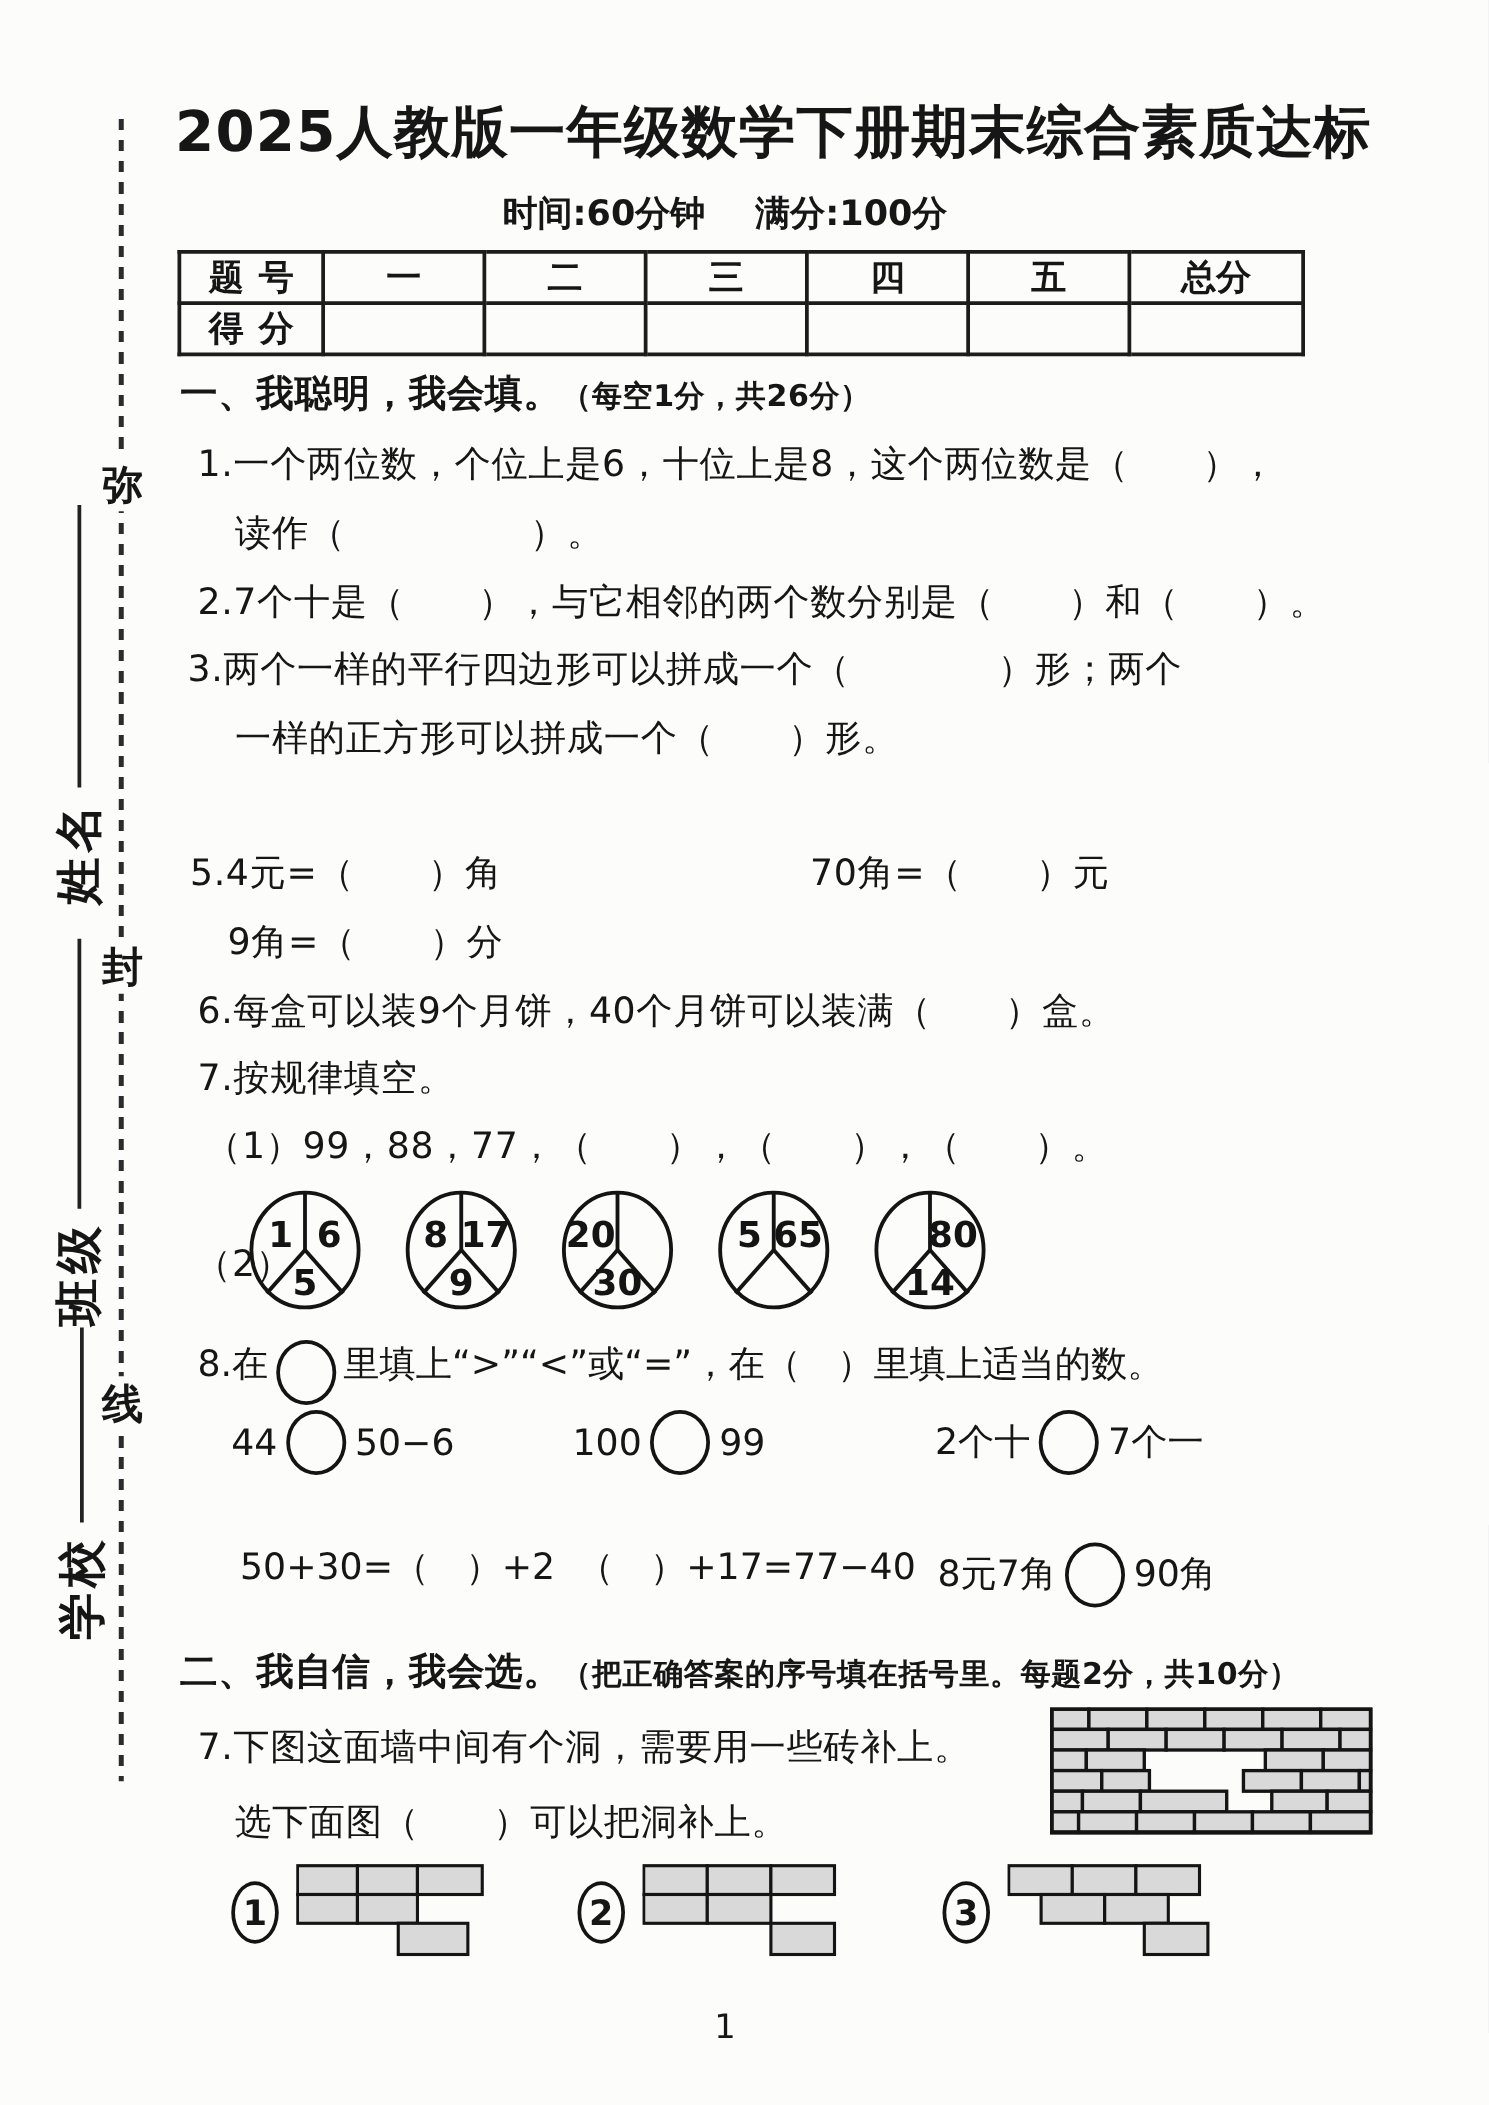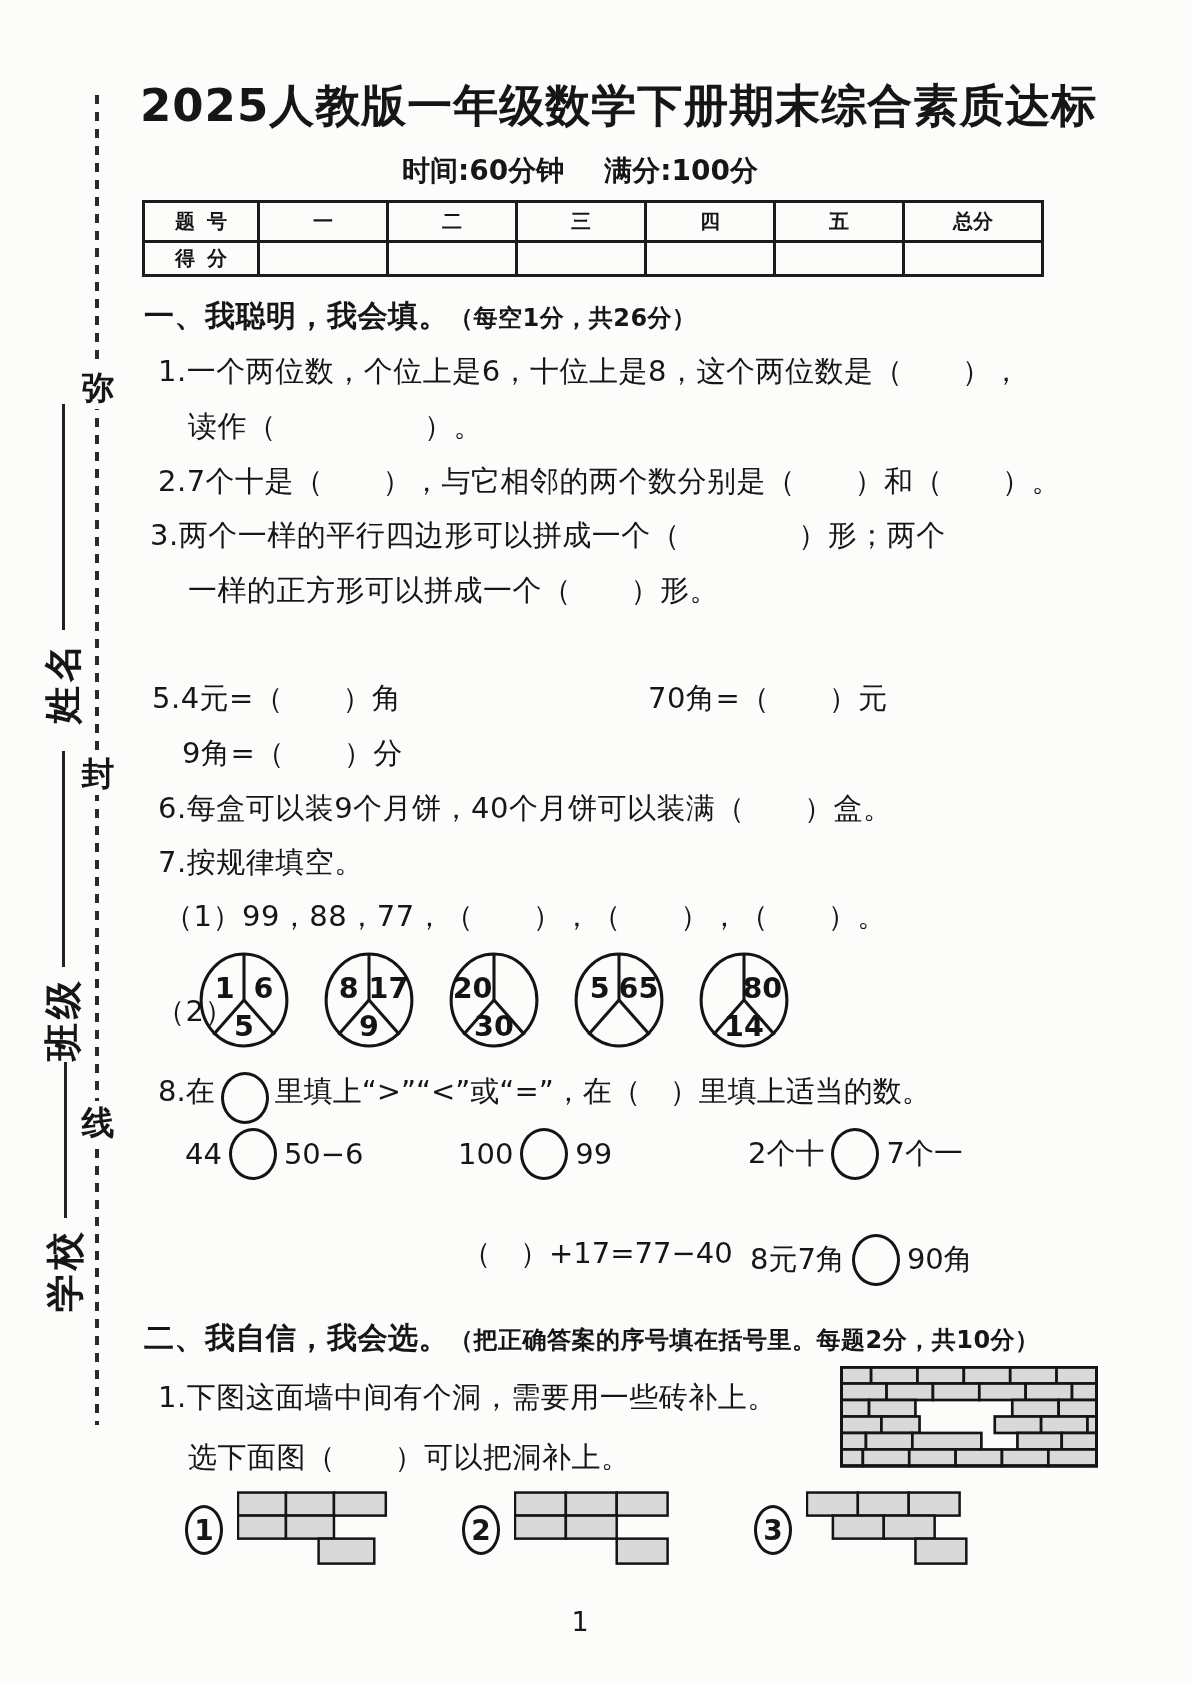--- a/index.html
+++ b/index.html
@@ -31,21 +31,21 @@
   }
   .exam-meta{position:absolute;top:152px;left:0;width:880px;text-align:center;font-size:28px;font-weight:600;}
   .exam-meta .meta-time{margin-right:40px;}
   
   table.score-table{
     position:absolute;top:200px;left:2px;width:878px;
     border-collapse:collapse;table-layout:fixed;
   }
   table.score-table td{
     border:3px solid #1c1c1c;text-align:center;vertical-align:middle;
-    font-size:20px;font-weight:700;padding:0;
+    font-size:28px;font-weight:700;padding:0;
   }
   table.score-table tr.hdr td{height:37px;}
   table.score-table tr.scr td{height:31px;}
   td.spread{letter-spacing:12px;text-indent:12px;}
   
   .line{position:absolute;font-size:29px;white-space:nowrap;letter-spacing:.5px;line-height:1.35;}
   .sec-main{font-size:30px;font-weight:700;}
   .sec-note{font-size:24px;font-weight:700;}
   
   .split-circle{position:absolute;top:0;}
@@ -208,35 +208,38 @@
         <span>99</span>
       </div>
       <div class="grp" style="left:608px;">
         <span>2个十</span>
         <span class="cmp-circle"></span>
         <span>7个一</span>
       </div>
     </div>
 
     <div style="position:absolute;top:1234px;left:0;width:900px;height:56px;">
+      <div class="grp" style="left:52px;">
+        <span>50+30=（　）+2</span>
+      </div>
       <div class="grp" style="left:322px;">
         <span>（　）+17=77−40</span>
       </div>
       <div class="grp" style="left:610px;">
         <span>8元7角</span>
         <span class="cmp-circle"></span>
         <span>90角</span>
       </div>
     </div>
 
     <div class="line" style="top:1318px;left:4px;">
       <span class="sec-main">二、我自信，我会选。</span><span class="sec-note">（把正确答案的序号填在括号里。每题2分，共10分）</span>
     </div>
 
-    <div class="line" style="top:1378px;left:18px;">1.下图这面墙中间有个洞，需要用一些砖补上。</div>
+    <div class="line" style="top:1378px;left:18px;">7.下图这面墙中间有个洞，需要用一些砖补上。</div>
     <div class="line" style="top:1438px;left:48px;">选下面图（　　）可以把洞补上。</div>
 
     <svg class="brick-fig" style="position:absolute;top:1366px;left:700px;" width="258" height="102" viewBox="0 0 250 99">
       <rect x="1" y="1" width="29" height="16"></rect>
         <rect x="30" y="1" width="45" height="16"></rect>
         <rect x="75" y="1" width="45" height="16"></rect>
         <rect x="120" y="1" width="45" height="16"></rect>
         <rect x="165" y="1" width="45" height="16"></rect>
         <rect x="210" y="1" width="39" height="16"></rect>
       <rect x="1" y="17" width="44" height="16"></rect>

